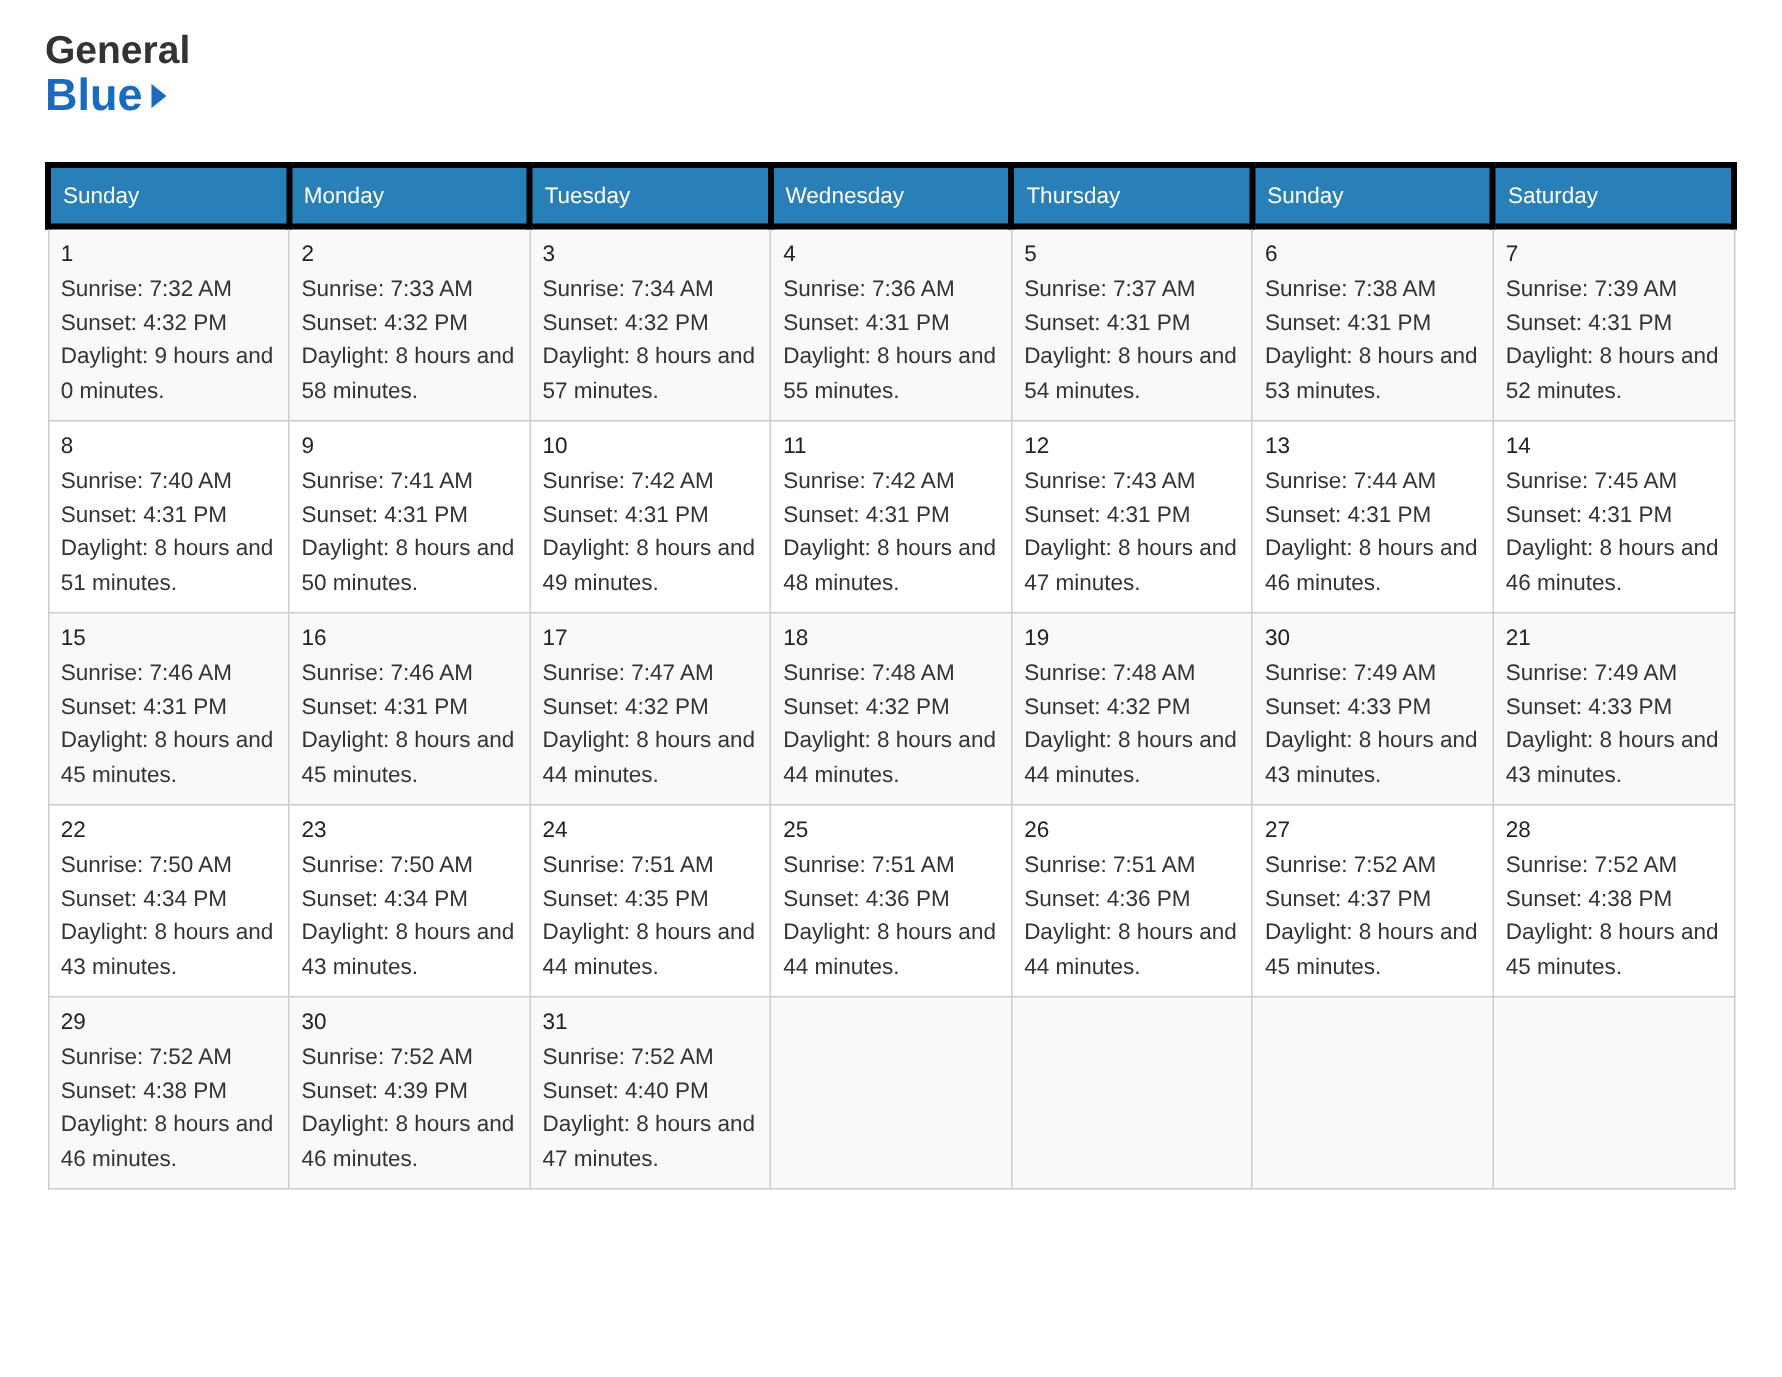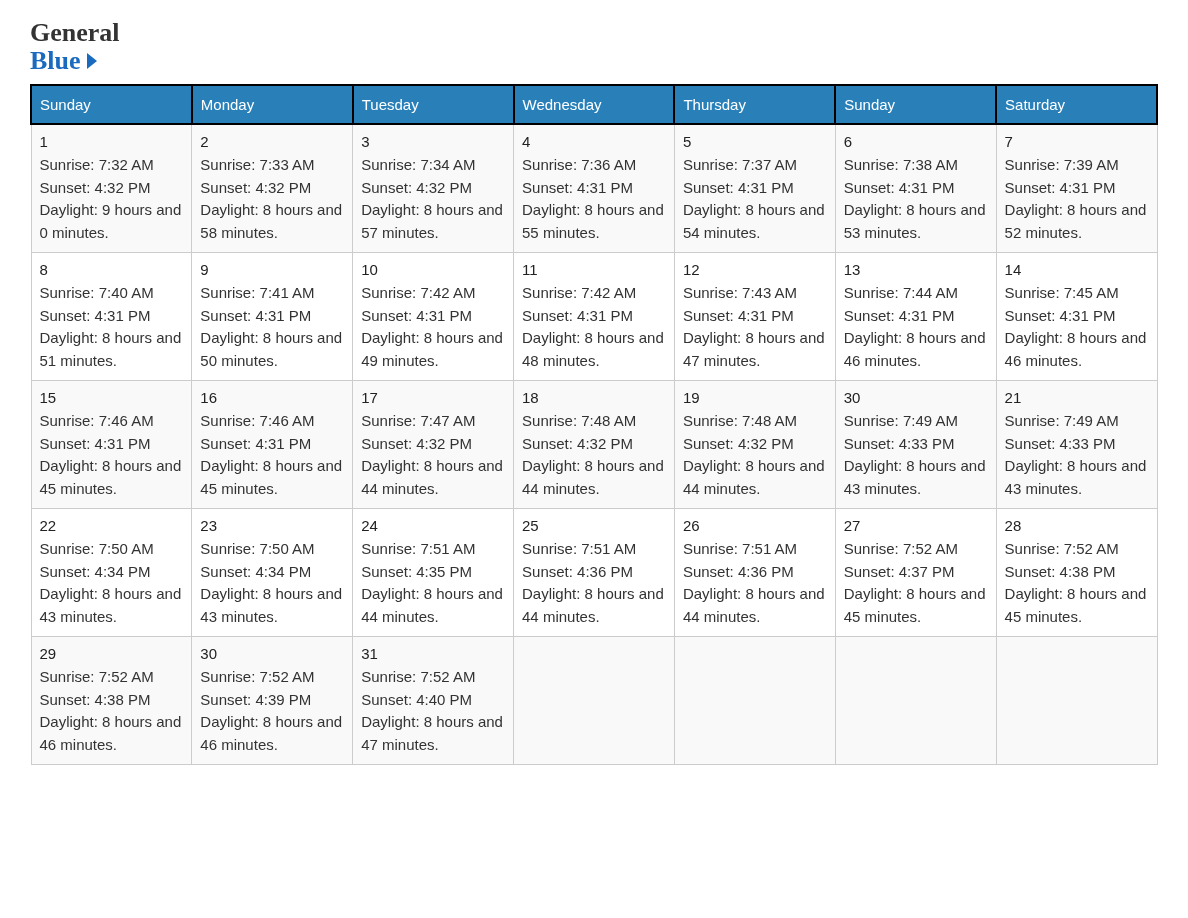--- a/index.html
+++ b/index.html
@@ -7,36 +7,35 @@
       font-family: Arial, sans-serif;
       background: #fff;
       padding: 20px 30px;
       width: 1188px;
       min-height: 918px;
     }
     .header {
       display: flex;
       justify-content: space-between;
       align-items: center;
-      margin-bottom: 8px;
-      font-family: Liberation Serif, serif;
+      margin-bottom: 27px;
     }
     .logo {
       display: flex;
       flex-direction: column;
       align-items: flex-start;
     }
     .logo-general {
       font-size: 26px;
       font-weight: bold;
       color: #333;
       line-height: 1;
     }
     .logo-blue {
-      font-size: 26px;
+      font-size: 30px;
       font-weight: bold;
       color: #1a6bbf;
       display: flex;
       align-items: center;
       gap: 2px;
     }
     .logo-arrow {
       width: 0;
       height: 0;
       border-left: 10px solid #1a6bbf;
@@ -64,21 +63,21 @@
       border-collapse: collapse;
       table-layout: fixed;
     }
     thead th {
       background-color: #2980b9;
       color: white;
       padding: 10px 8px;
       font-size: 15px;
       font-weight: normal;
       text-align: left;
-      border: 2px solid #000000;
+      border: 4px solid #000000;
     }
     tbody td {
       vertical-align: top;
       padding: 8px;
       font-size: 13px;
       color: #333;
       border: 1px solid #ccc;
       height: 115px;
     }
     tbody tr:nth-child(odd) td {

